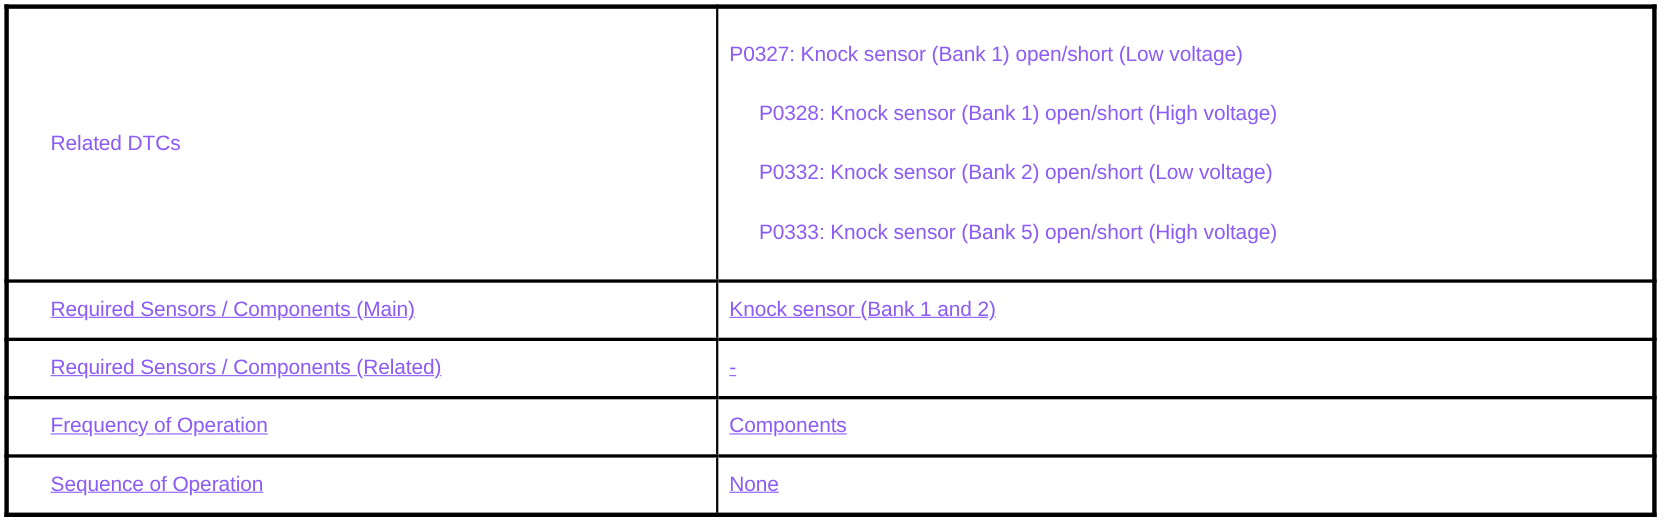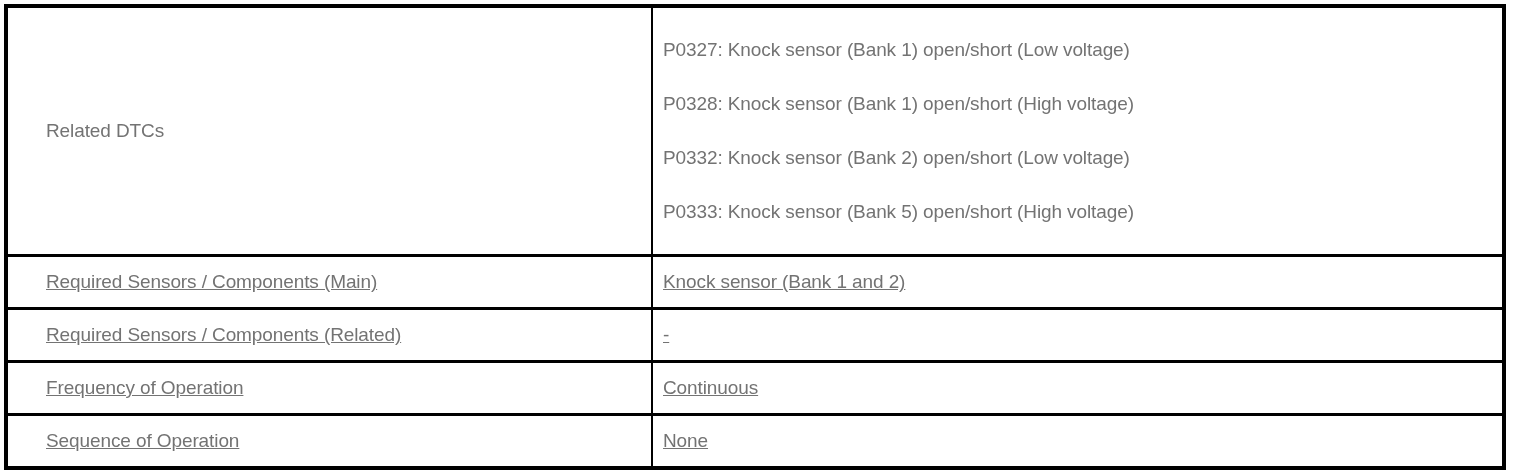--- a/index.html
+++ b/index.html
@@ -42,21 +42,21 @@
   .spec-table tr { background: #ffffff; }
 
   .spec-table td {
     border: 0;
     border-top: 3px solid #000000;
     padding: 0 0 0 10px;
     vertical-align: middle;
     font-size: 19px;
     line-height: 22px;
     letter-spacing: -0.1px;
-    color: #737373;
+    color: #8b5cf6;
     background: #ffffff;
     white-space: nowrap;
     overflow: hidden;
   }
 
   .spec-table tr:first-child > td {
     border-top: 0;
   }
 
   .spec-table td.value-cell {
@@ -85,20 +85,21 @@
     font-size: 19px;
     line-height: 22px;
     height: 22px;
     margin: 0;
     padding: 0;
     white-space: nowrap;
   }
 
   .dtc-line + .dtc-line {
     margin-top: 32px;
+    margin-left: 27px;
   }
 
   .label-text {
     display: block;
     white-space: nowrap;
     margin-left: 28px;
   }
 
   .value-text {
     display: block;
@@ -147,21 +148,21 @@
         <td class="value-cell">
           <span class="value-text">-</span>
         </td>
       </tr>
 
       <tr class="row-std">
         <td class="label-cell">
           <span class="label-text">Frequency of Operation</span>
         </td>
         <td class="value-cell">
-          <span class="value-text">Continuous</span>
+          <span class="value-text">Components</span>
         </td>
       </tr>
 
 
 
       <tr class="row-std">
         <td class="label-cell">
           <span class="label-text">Sequence of Operation</span>
         </td>
         <td class="value-cell">

